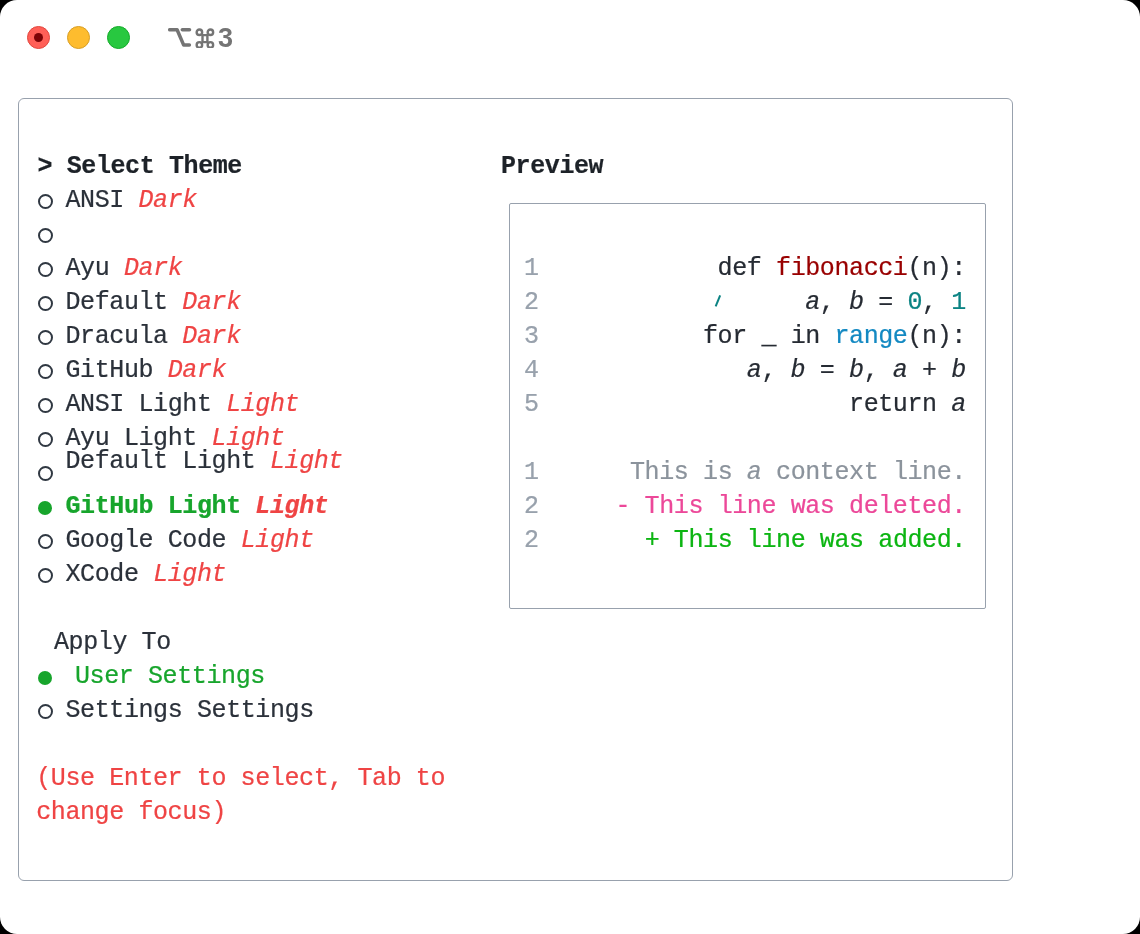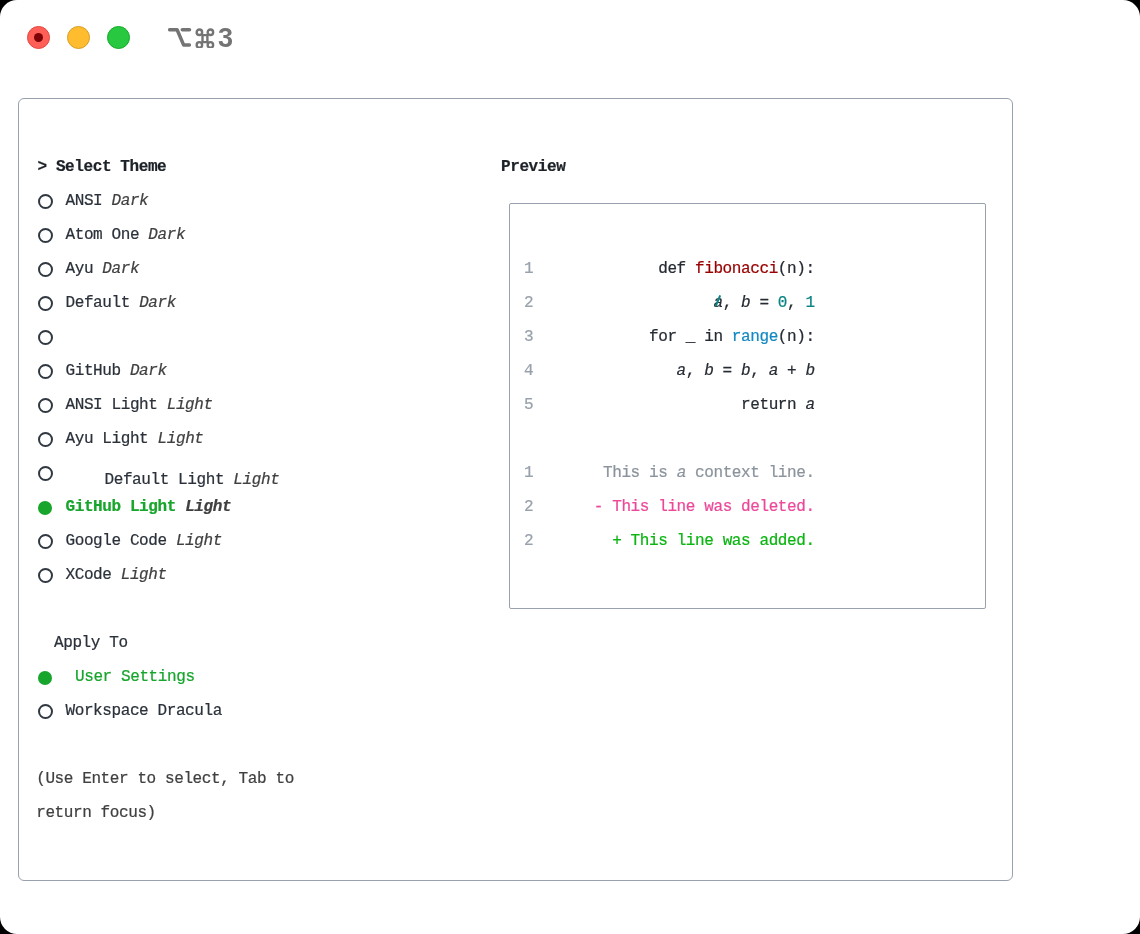--- a/index.html
+++ b/index.html
@@ -5,23 +5,23 @@
   html,body{margin:0;padding:0;}
   body{width:1140px;height:934px;background:#000;position:relative;overflow:hidden;}
   .win{position:absolute;left:0;top:0;width:1140px;height:934px;background:#fff;border-radius:17px;}
   .tl{position:absolute;border-radius:50%;width:23px;height:23px;box-sizing:border-box;}
   .tl.red{left:27px;top:26px;background:#ff5f57;border:1px solid #e2463d;}
   .tl.red::after{content:"";position:absolute;left:6px;top:6px;width:9px;height:9px;border-radius:50%;background:#7d0306;}
   .tl.yel{left:67px;top:26px;background:#febc2e;border:1px solid #d89e24;}
   .tl.grn{left:107px;top:26px;background:#28c840;border:1px solid #13ab29;}
   .obox{position:absolute;left:18.2px;top:97.6px;width:994.9px;height:783.6px;border:1.7px solid #98a1ad;border-radius:6px;box-sizing:border-box;}
   .pbox{position:absolute;left:509.2px;top:203.4px;width:476.6px;height:405.4px;border:1.7px solid #98a1ad;border-radius:2px;box-sizing:border-box;}
-  .m{position:absolute;font-family:"Liberation Mono",monospace;font-size:16px;line-height:34px;letter-spacing:-0.4px;white-space:pre;color:#2b313a;-webkit-text-stroke:0.22px currentColor;}
+  .m{position:absolute;font-family:"Liberation Mono",monospace;font-size:25px;line-height:34px;letter-spacing:-0.4px;white-space:pre;color:#2b313a;-webkit-text-stroke:0.22px currentColor;}
   .b{font-weight:bold;color:#1d2228;}
-  .gy{color:#404040;font-style:italic;}
+  .gy{color:#ef4444;font-style:italic;}
   .gr{color:#17a52c;}
   .ring{position:absolute;width:15px;height:15px;border:2px solid #303842;border-radius:50%;box-sizing:border-box;}
   .dot{position:absolute;width:14px;height:14px;background:#17a52c;border-radius:50%;}
   .num{color:#98a1ac;}
   .kw{color:#262b33;}
   .fn{color:#990000;}
   .it{font-style:italic;}
   .nm{color:#0b8383;}
   .bi{color:#1389c2;}
   .ctx{color:#8b939c;}
@@ -45,35 +45,35 @@
       <circle cx="42.4" cy="18.9" r="2.75" stroke-width="2.4"></circle>
       <path d="M 34.5 9.1 H 39.4 V 16.1 H 34.5 Z" stroke-width="2.4"></path>
     </g>
     <text x="50" y="21" font-family="Liberation Sans, sans-serif" font-weight="bold" font-size="27" fill="#747474">3</text>
   </svg>
   <div class="obox"></div>
   <div class="pbox"></div>
 
   <div class="m b" style="left:37.5px;top:149.8px;">&gt; Select Theme</div>
   <div class="m" style="left:65.5px;top:183.8px;">ANSI <span class="gy">Dark</span></div>
-  <div class="m" style="left:65.5px;top:217.8px;">Atom One <span class="gy">Dark</span></div>
   <div class="m" style="left:65.5px;top:251.8px;">Ayu <span class="gy">Dark</span></div>
   <div class="m" style="left:65.5px;top:285.8px;">Default <span class="gy">Dark</span></div>
+  <div class="m" style="left:65.5px;top:319.8px;">Dracula <span class="gy">Dark</span></div>
   <div class="m" style="left:65.5px;top:353.8px;">GitHub <span class="gy">Dark</span></div>
   <div class="m" style="left:65.5px;top:387.8px;">ANSI Light <span class="gy">Light</span></div>
   <div class="m" style="left:65.5px;top:421.8px;">Ayu Light <span class="gy">Light</span></div>
-  <div class="m" style="left:65.5px;top:463px;margin-left:39px;">Default Light <span class="gy">Light</span></div>
+  <div class="m" style="left:65.5px;top:445px;">Default Light <span class="gy">Light</span></div>
   <div class="m gr" style="left:65.5px;top:489.8px;font-weight:bold;">GitHub Light <span class="gy">Light</span></div>
   <div class="m" style="left:65.5px;top:523.8px;">Google Code <span class="gy">Light</span></div>
   <div class="m" style="left:65.5px;top:557.8px;">XCode <span class="gy">Light</span></div>
   <div class="m" style="left:54px;top:625.8px;">Apply To</div>
   <div class="m gr" style="left:75px;top:659.8px;">User Settings</div>
-  <div class="m" style="left:65.5px;top:693.8px;">Workspace Dracula</div>
+  <div class="m" style="left:65.5px;top:693.8px;">Settings Settings</div>
   <div class="m gy" style="left:36.2px;top:761.8px;font-style:normal;">(Use Enter to select, Tab to</div>
-  <div class="m gy" style="left:36.2px;top:795.8px;font-style:normal;">return focus)</div>
+  <div class="m gy" style="left:36.2px;top:795.8px;font-style:normal;">change focus)</div>
 
   <span class="ring" style="left:37.5px;top:194px;"></span>
   <span class="ring" style="left:37.5px;top:228px;"></span>
   <span class="ring" style="left:37.5px;top:262px;"></span>
   <span class="ring" style="left:37.5px;top:296px;"></span>
   <span class="ring" style="left:37.5px;top:330px;"></span>
   <span class="ring" style="left:37.5px;top:364px;"></span>
   <span class="ring" style="left:37.5px;top:398px;"></span>
   <span class="ring" style="left:37.5px;top:432px;"></span>
   <span class="ring" style="left:37.5px;top:466px;"></span>

